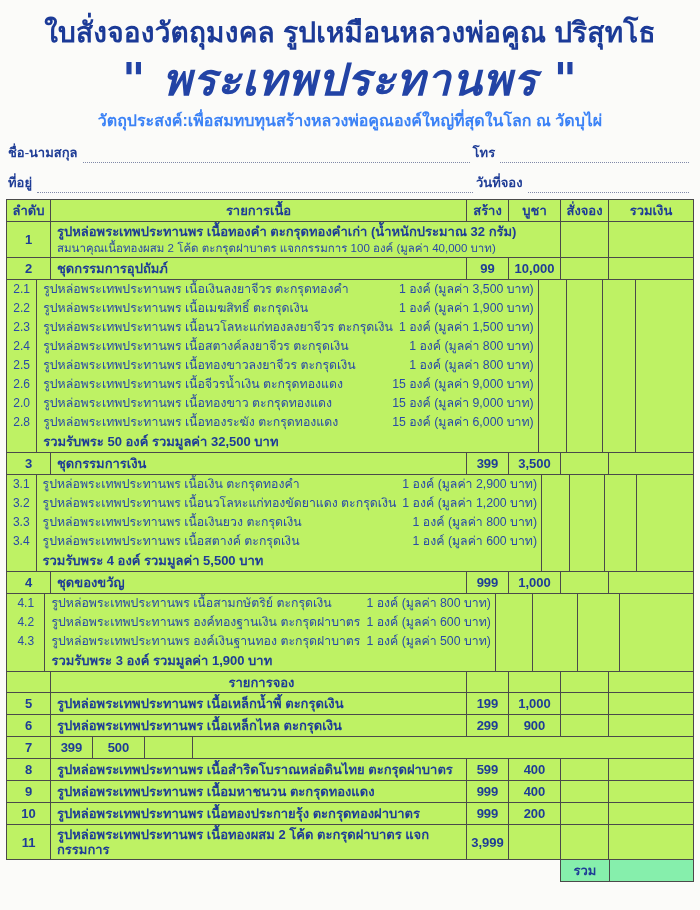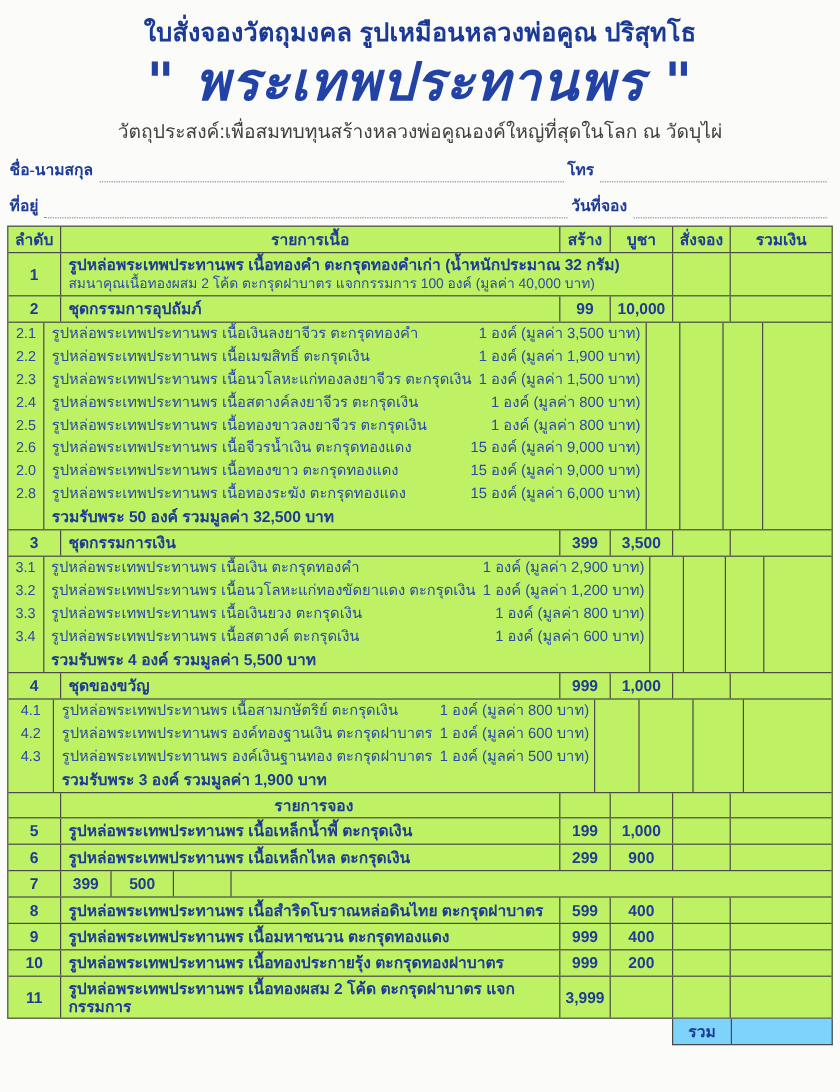--- a/index.html
+++ b/index.html
@@ -13,27 +13,27 @@
   body{
     background:#fbfbf9;
     font-family:"Liberation Sans", sans-serif;
     color:var(--navy);
     overflow:hidden;
   }
   .page{width:700px;height:910px;padding:10px 6px 0 6px;position:relative;}
 
   
   .hdr{text-align:center;}
-  .h1{font-size:21px;font-weight:bold;color:#1b3a97;letter-spacing:.2px;}
+  .h1{font-size:28px;font-weight:bold;color:#1b3a97;letter-spacing:.2px;}
   .h2{
     font-family:"DejaVu Serif", serif;
     font-style:italic;font-weight:bold;
     font-size:44px;line-height:52px;color:#2243a5;letter-spacing:1px;
   }
-  .h3{font-size:16px;font-weight:normal;color:#404040;margin-top:2px;}
+  .h3{font-size:16px;font-weight:bold;color:#3b82f6;margin-top:2px;}
 
   
   .fline{display:flex;align-items:flex-end;font-size:13px;font-weight:bold;height:24px;margin-top:6px;padding:0 2px;font-family:Liberation Serif, serif;}
   .fline .lbl{white-space:nowrap;padding-right:2px;}
   .dotted{border-bottom:1.5px dotted var(--dot);height:15px;margin:0 3px;}
   .g1{flex-grow:2.05;} .g2{flex-grow:1;} .g3{flex-grow:2.7;}
 
   
   .tbl{border:1.6px solid var(--bd);margin-top:6px;background:#bef264;}
   .row{display:flex;border-bottom:1px solid var(--bd);}
@@ -55,21 +55,21 @@
 
   
   .grow .c-no{justify-content:flex-start;}
   .gnum{height:19px;line-height:19px;font-size:12px;color:var(--navy-soft);width:100%;text-align:center;}
   .grow .c-item{justify-content:flex-start;padding-right:4px;}
   .gline{height:19px;line-height:19px;font-size:12.3px;color:var(--navy-soft);display:flex;justify-content:space-between;gap:6px;white-space:nowrap;overflow:hidden;}
   .gsum{height:20px;line-height:20px;font-size:13px;font-weight:bold;color:var(--navy);}
   .sec{justify-content:center;align-items:center;text-align:center;font-weight:bold;font-size:13px;height:20px;}
 
   
-  .total-row{display:flex;margin-left:auto;width:134px;border:1.4px solid var(--bd);border-top:none;height:22px;background:#7dd3fc;}
+  .total-row{display:flex;margin-left:auto;width:134px;border:1.4px solid var(--bd);border-top:none;height:22px;background:#86efac;}
   .total-row .tl{width:49px;border-right:1px solid var(--bd);display:flex;align-items:center;justify-content:center;font-weight:bold;font-size:13px;}
   .total-row .tv{flex:1;}
 </style>
 </head>
 <body>
 
 <div class="page">
 
   <div class="hdr">
     <div class="h1">ใบสั่งจองวัตถุมงคล รูปเหมือนหลวงพ่อคูณ ปริสุทโธ</div>

